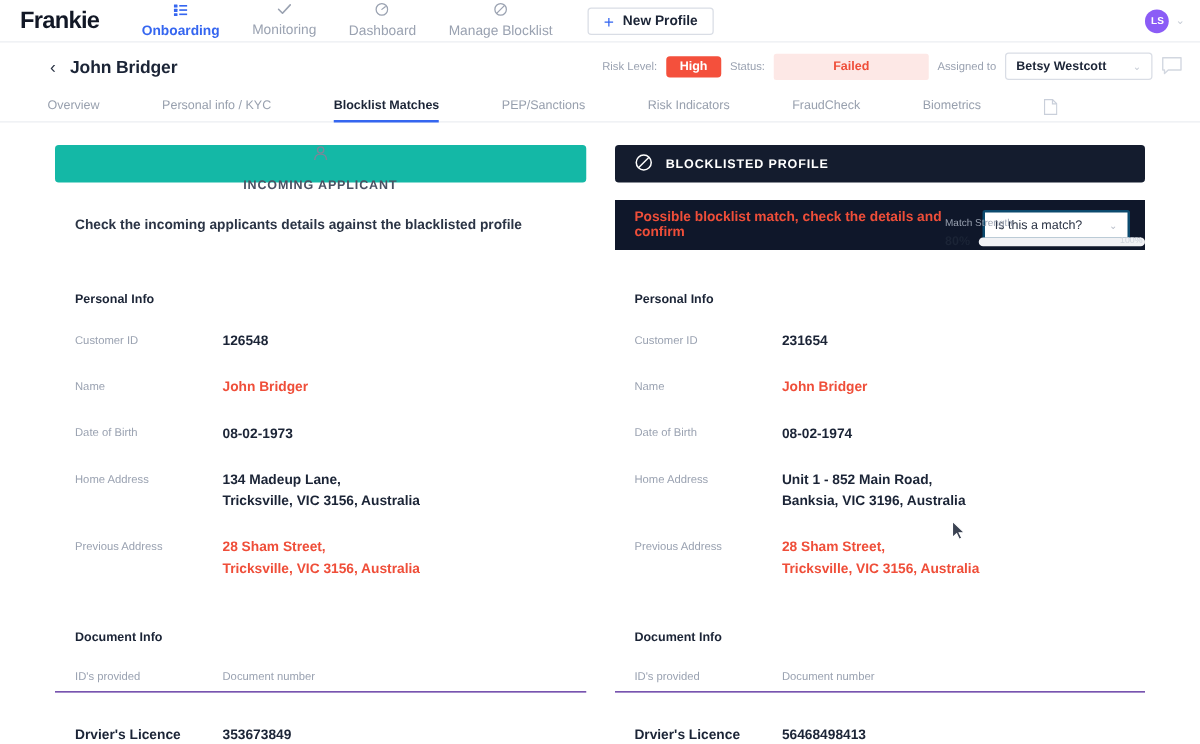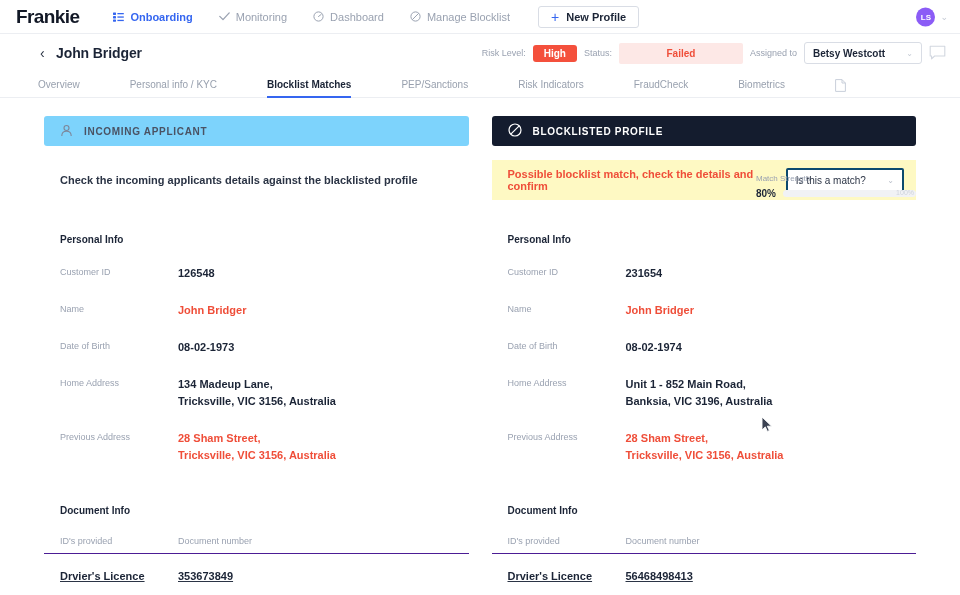--- a/index.html
+++ b/index.html
@@ -31,20 +31,21 @@
     margin-right: 34px;
     line-height: 1;
   }
   .navlinks { display: flex; align-items: center; gap: 26px; }
   .navlink {
     display: flex; align-items: center; gap: 6px;
     font-size: 11px;
     color: #9aa2b1;
     white-space: nowrap;
     cursor: pointer;
+    flex-direction: column;
   }
   .navlink.active { color: #3566f0; font-weight: 600; }
   .navlink .ico { display: inline-flex; align-items: center; }
   .navlink svg { display: block; }
 
   .newprofile {
     margin-left: 28px;
     height: 22px;
     border: 1px solid #d9dde5;
     border-radius: 3px;
@@ -142,30 +143,30 @@
   
   .columns { display: flex; padding: 18px 44px 0 44px; gap: 23px; }
   .col { flex: 1 1 0; min-width: 0; position: relative; }
 
   .panelbar {
     height: 30px; border-radius: 3px;
     display: flex; align-items: center; gap: 11px;
     padding: 0 16px;
     font-size: 10px; font-weight: 700; letter-spacing: 0.7px;
   }
-  .panelbar.light { background: #7dd3fc; color: #4a5263; }
+  .panelbar.light { background: #14b8a6; color: #4a5263; flex-direction: column; }
   .panelbar.dark { background: #141c2e; color: #ffffff; }
 
   .noticerow {
     height: 40px; margin-top: 14px;
     display: flex; align-items: center;
   }
   .noticerow.plain { padding: 0 16px; }
   .noticerow.alert {
-    background: #fef9c3; padding: 0 12px 0 16px;
+    background: #0f172a; padding: 0 12px 0 16px;
   }
   .notice-text { font-size: 11px; font-weight: 700; color: #2b3445; }
   .notice-text.red { color: #ef4e39; }
   .matchselect {
     margin-left: auto;
     width: 122px; height: 24px;
     background: #fff; border: 2px solid #0c4a6e; border-radius: 2px;
     display: flex; align-items: center; padding: 0 8px;
     font-size: 10px; color: #2b3445; cursor: pointer;
   }
@@ -201,21 +202,21 @@
   }
   .field .fvalue.red { color: #ef4e39; }
 
   .doc-block { margin-top: 41px; }
   .doc-head {
     display: flex; padding: 0 16px; margin-top: 20px;
     border-bottom: 1px solid #4c1d95; padding-bottom: 7px;
   }
   .doc-head .c1 { width: 118px; flex: 0 0 118px; font-size: 9px; color: #9aa2b1; }
   .doc-head .c2 { font-size: 9px; color: #9aa2b1; }
-  .doc-row { display: flex; padding: 0 16px; margin-top: 16px; text-decoration: underline; }
+  .doc-row { display: flex; padding: 0 16px; margin-top: 28px; }
   .doc-row .c1 { width: 118px; flex: 0 0 118px; font-size: 11px; font-weight: 700; color: #1b2436; }
   .doc-row .c2 { font-size: 11px; font-weight: 700; color: #1b2436; }
 
   .cursor-arrow { position: absolute; left: 761px; top: 416px; pointer-events: none; }
 </style>
 </head>
 <body>
 
 <div class="topnav">
   <div class="brand">Frankie</div>

